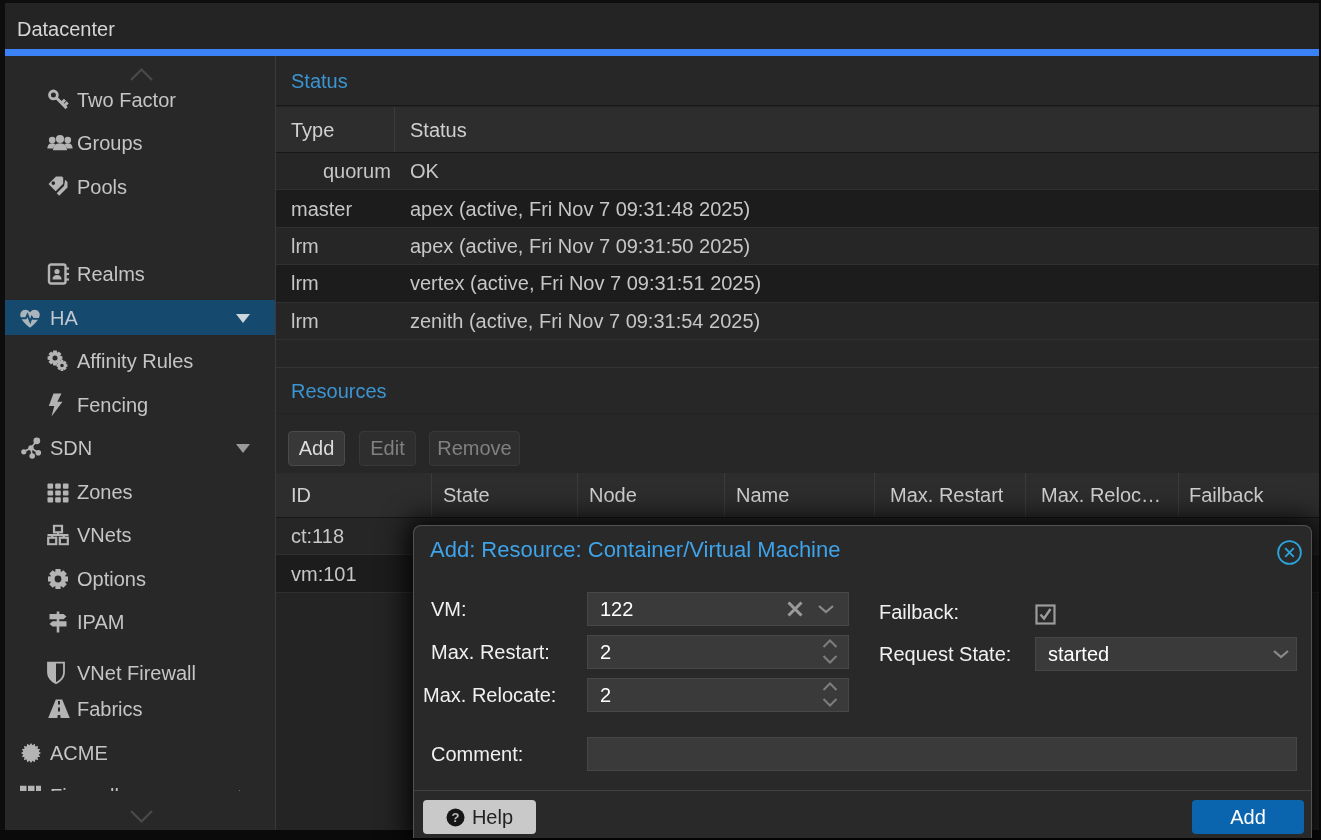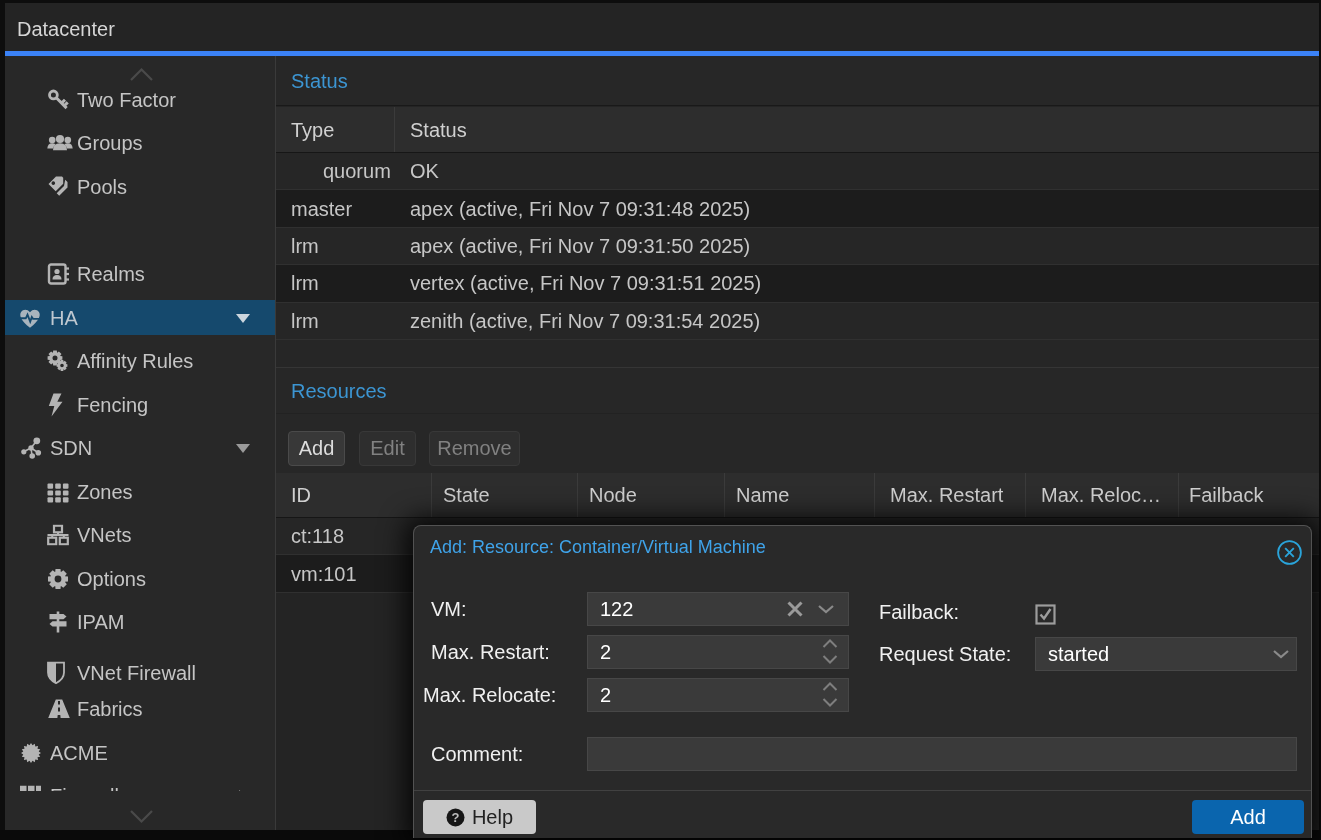--- a/index.html
+++ b/index.html
@@ -1,19 +1,19 @@
 <!DOCTYPE html>
 <html><head>
 <meta charset="utf-8">
 <style>
 html,body{margin:0;padding:0;}
 body{width:1321px;height:840px;background:#0d0d0d;font-family:"Liberation Sans",sans-serif;overflow:hidden;position:relative;}
 div,span{box-sizing:border-box;}
 .abs{position:absolute;}
-#topbar{left:5px;top:3px;width:1314px;height:53px;background:#242424;border-bottom:5px solid #3b82f6;}
+#topbar{left:5px;top:3px;width:1314px;height:53px;background:#242424;border-bottom:7px solid #3b82f6;}
 #topbar span{position:absolute;left:12px;top:0;line-height:52px;font-size:20px;color:#d6d6d6;}
 #sidebar{left:5px;top:56px;width:271px;height:774px;background:#282828;border-right:1px solid #3a3a3a;overflow:hidden;}
 .titem{position:absolute;left:0;width:270px;height:35px;}
 .titem .lbl{position:absolute;font-size:20px;color:#c5c5c5;top:50%;transform:translateY(-50%);white-space:nowrap;}
 .titem .ic{position:absolute;top:50%;transform:translateY(-50%);}
 .lv1 .ic{left:15px;}
 .lv1 .lbl{left:45px;}
 .lv2 .ic{left:42px;}
 .lv2 .lbl{left:72px;}
 .sel{background:#15496d;}
@@ -29,21 +29,21 @@
 .vsep{position:absolute;top:0;bottom:0;width:1px;background:#3b3b3b;}
 .trow{position:absolute;left:0;width:1043px;height:37.4px;border-bottom:1px solid #303030;}
 .trow span{position:absolute;top:50%;transform:translateY(-50%);font-size:20px;color:#c6c6c6;white-space:nowrap;}
 .rl{background:#262626;}
 .rd{background:#1c1c1c;}
 .tbtn{position:absolute;height:35px;border-radius:4px;font-size:20px;text-align:center;line-height:33px;}
 .tbtn.en{background:#383838;border:1px solid #4a4a4a;color:#dcdcdc;}
 .tbtn.dis{background:#2e2e2e;border:1px solid #383838;color:#818181;}
 #bstrip{left:0;top:830px;width:1321px;height:10px;background:#0a0a0a;z-index:5;}
 #dialog{left:413px;top:525px;width:899px;height:313px;background:#292929;border:1px solid #525252;border-bottom:none;border-radius:8px 8px 0 0;box-shadow:0 0 26px 8px rgba(0,0,0,0.8);z-index:10;}
-#dialog .dtitle{position:absolute;left:16px;top:11px;font-size:18px;color:#3fa3e9;}
+#dialog .dtitle{position:absolute;left:16px;top:11px;font-size:22px;color:#3fa3e9;}
 .dlabel{position:absolute;font-size:20px;color:#f0f0f0;white-space:nowrap;}
 .dfield{position:absolute;background:#3a3a3a;border:1px solid #474747;color:#ffffff;font-size:20px;line-height:32px;padding-left:12px;}
 .dbtn{position:absolute;height:34px;border-radius:4px;font-size:20px;text-align:center;}
 #helpbtn{left:9px;top:274px;width:113px;background:#c9c9c9;color:#222;line-height:34px;}
 #addbtn{left:778px;top:274px;width:112px;background:#0a65ae;color:#fff;line-height:34px;}
 svg{display:block;}
 </style>
 </head>
 <body>
 <div class="abs" id="topbar">

